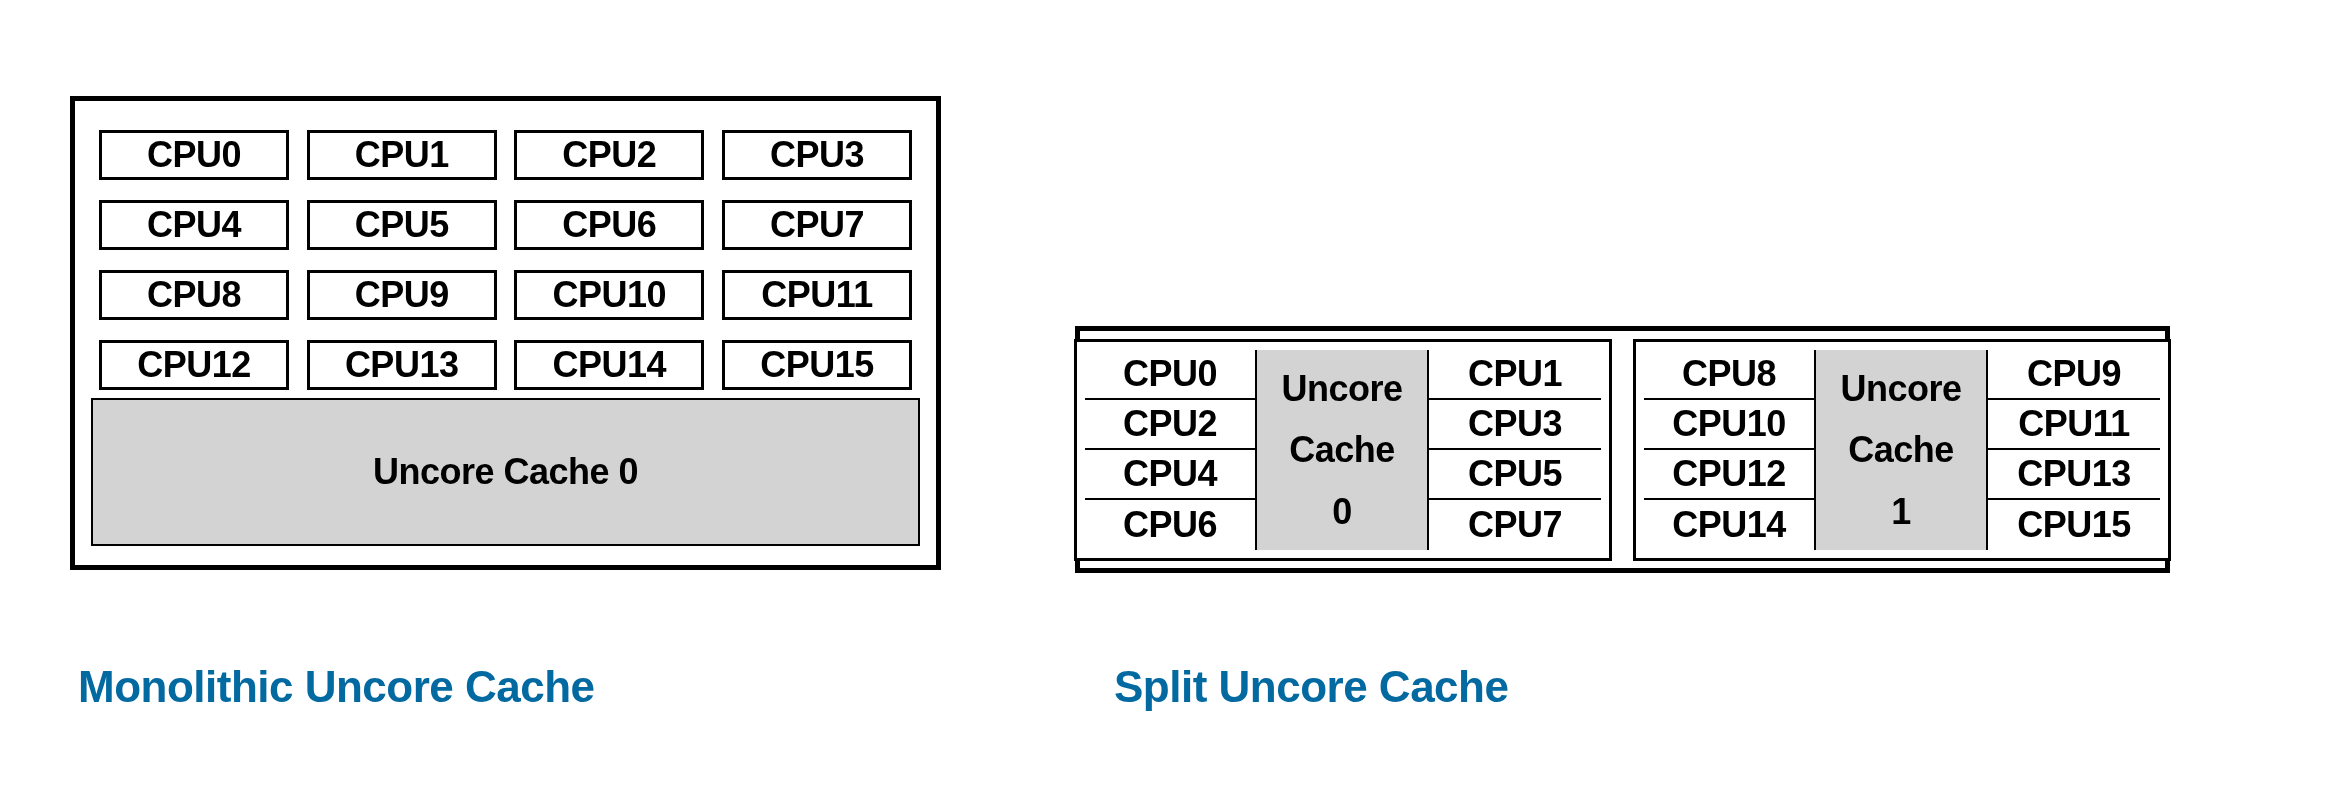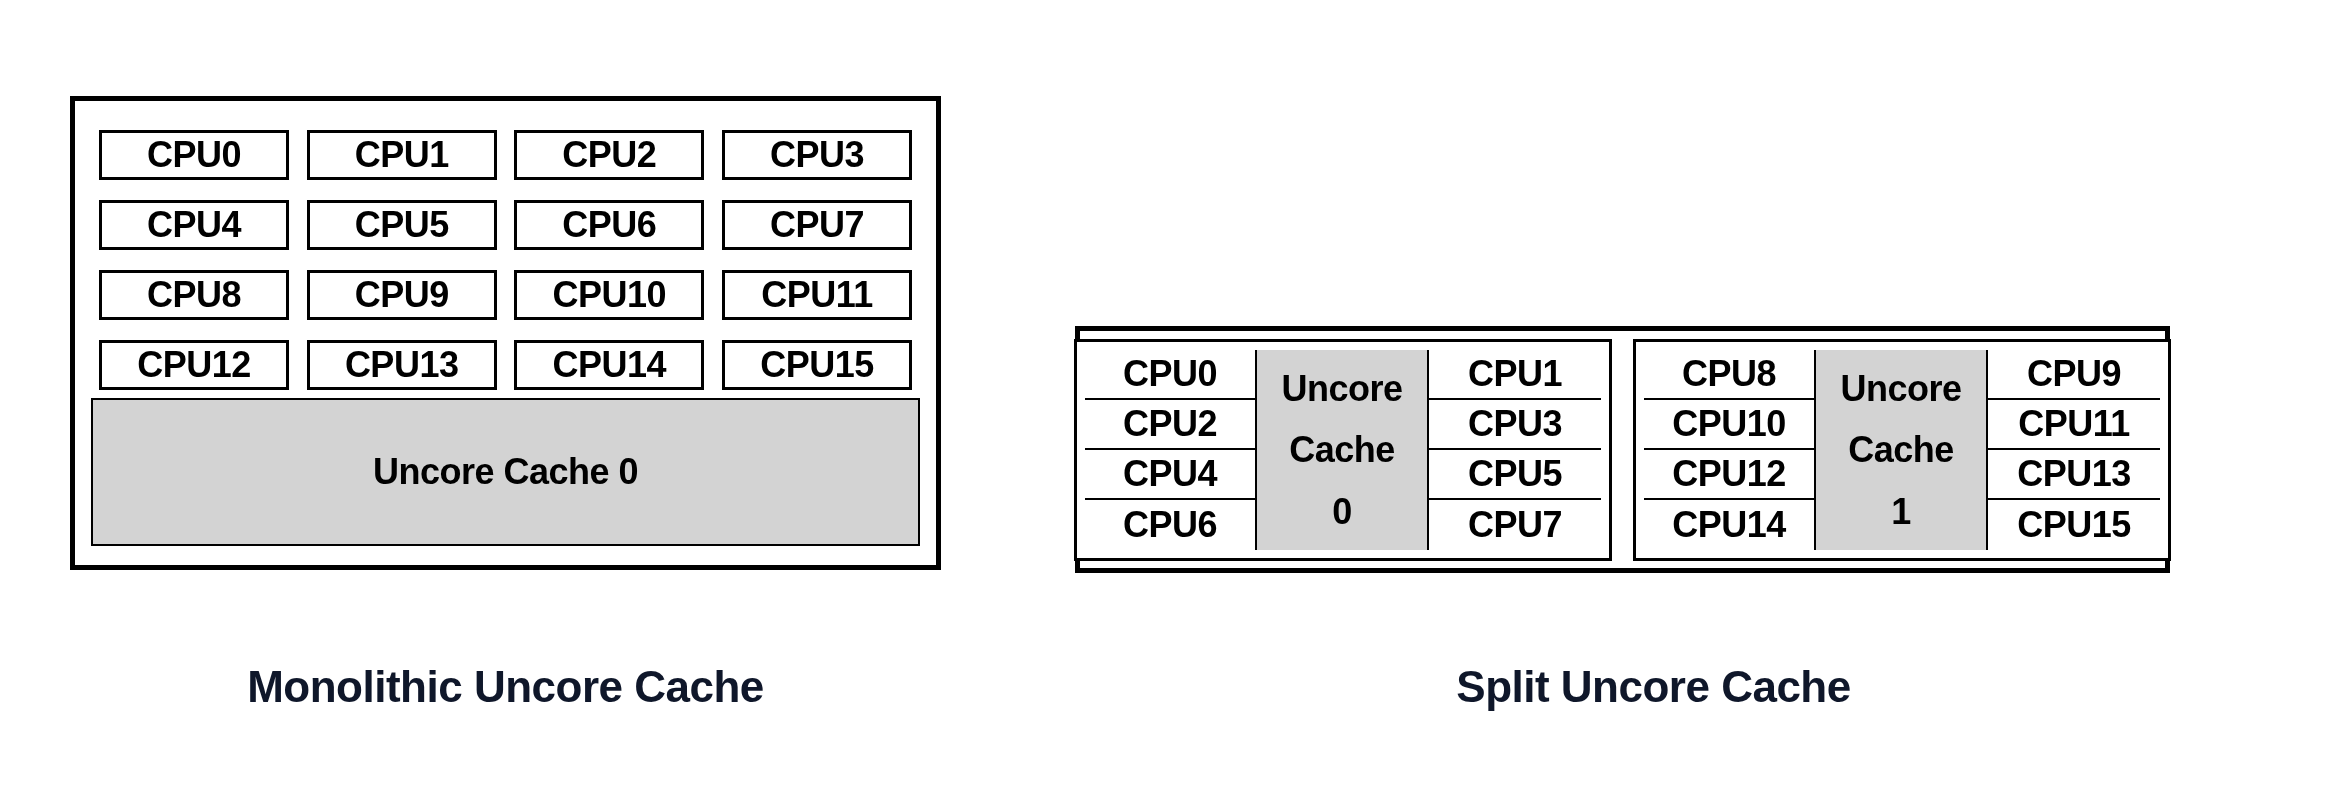--- a/index.html
+++ b/index.html
@@ -101,24 +101,23 @@
     line-height: 1.25;
     color: #000;
     letter-spacing: -0.5px;
     text-align: center;
   }
 
   
   .caption {
     position: absolute;
     top: 646px;
-    text-align: center;
     font-size: 44px;
     font-weight: 700;
-    color: #0f172a;
+    color: #0369a1;
     letter-spacing: -0.5px;
   }
   .caption.mono { left: 62px; width: 871px; }
   .caption.split { left: 1098px; width: 1095px; }
 </style>
 </head>
 <body>
 
 <div class="stage">
 

